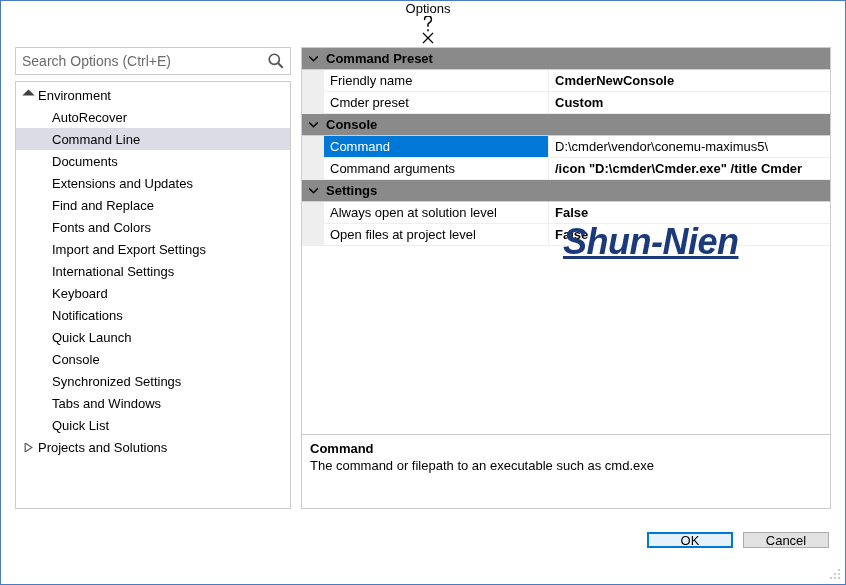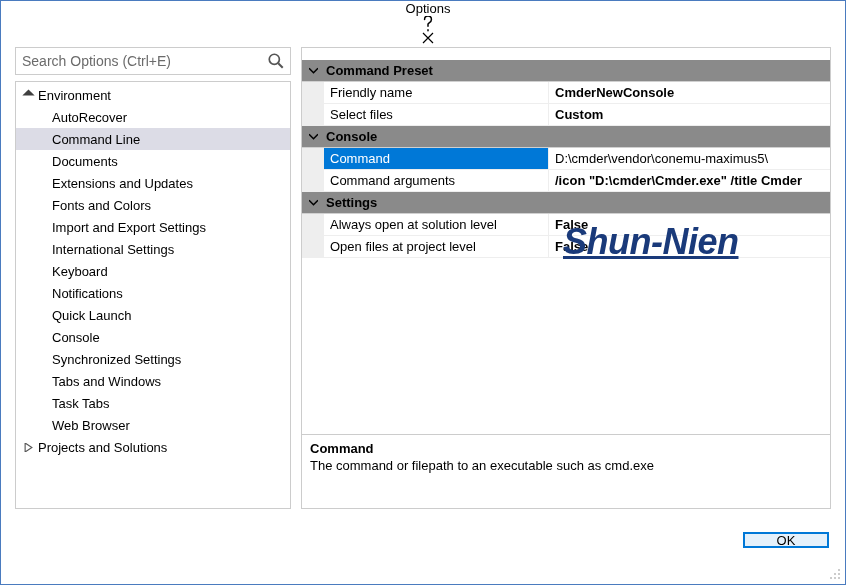--- a/index.html
+++ b/index.html
@@ -17,21 +17,21 @@
 .tree-container::-webkit-scrollbar { width: 18px; }
 .tree-container::-webkit-scrollbar-track { background: #f0f0f0; }
 .tree-container::-webkit-scrollbar-thumb { background: #c2c2c2; border: 1px solid #aaa; }
 .tree-item { height: 22px; display: flex; align-items: center; padding-left: 8px; cursor: default; }
 .tree-item.child { padding-left: 36px; }
 .tree-item.selected { background: #dcdce6; }
 .tree-arrow { width: 12px; display: inline-block; color: #404040; margin-right: 2px; }
 .tree-arrow.open svg { transform: rotate(45deg); }
 .tree-arrow svg { width: 9px; height: 9px; }
 .right-pane { flex: 1; display: flex; flex-direction: column; border: 1px solid #ccc; overflow: hidden; }
-.grid { flex: 1; overflow: hidden; margin-top: 12px; }
+.grid { flex: 1; overflow: hidden; }
 .grid-cat { height: 22px; background: #8a8a8a; color: #000; display: flex; align-items: center; border-bottom: 1px solid #d0d0d0; }
 .grid-cat .chev { width: 22px; display: flex; justify-content: center; align-items: center; color: #000; }
 .grid-cat .label { font-weight: bold; padding-left: 2px; }
 .grid-row { height: 22px; display: flex; align-items: stretch; background: #fff; border-bottom: 1px solid #eee; }
 .grid-row.sel .pname { background: #0078d7; color: #fff; }
 .grid-row .pad { width: 22px; background: #eee; flex-shrink:0; }
 .grid-row .pname { width: 225px; padding-left: 6px; display: flex; align-items: center; border-right: 1px solid #eee; flex-shrink:0; }
 .grid-row .pval { flex: 1; padding-left: 6px; display: flex; align-items: center; white-space: nowrap; overflow: hidden; font-weight: bold; }
 .grid-row.sel .pval { font-weight: normal; }
 .desc-pane { border-top: 1px solid #ccc; padding: 6px 8px; height: 74px; background: #fff; }
@@ -84,20 +84,23 @@
         <div class="tree-item child selected">
           <span>Command Line</span>
         </div>
         <div class="tree-item child">
           <span>Documents</span>
         </div>
         <div class="tree-item child">
           <span>Extensions and Updates</span>
         </div>
         <div class="tree-item child">
+          <span>Find and Replace</span>
+        </div>
+        <div class="tree-item child">
           <span>Fonts and Colors</span>
         </div>
         <div class="tree-item child">
           <span>Import and Export Settings</span>
         </div>
         <div class="tree-item child">
           <span>International Settings</span>
         </div>
         <div class="tree-item child">
           <span>Keyboard</span>
@@ -111,24 +114,21 @@
         <div class="tree-item child">
           <span>Console</span>
         </div>
         <div class="tree-item child">
           <span>Synchronized Settings</span>
         </div>
         <div class="tree-item child">
           <span>Tabs and Windows</span>
         </div>
         <div class="tree-item child">
-          <span>Task Tabs</span>
-        </div>
-        <div class="tree-item child">
-          <span>Web Browser</span>
+          <span>Quick List</span>
         </div>
         <div class="tree-item">
           <span class="tree-arrow"><svg viewBox="0 0 8 8">
               <path d="M1 0 L7 4 L1 8 Z" fill="none" stroke="#555" stroke-width="1"></path>
             </svg></span>
           <span>Projects and Solutions</span>
         </div>
       </div>
   </div>
   <div class="right-pane">
@@ -141,21 +141,21 @@
           </span>
           <span class="label">Command Preset</span>
         </div>
         <div class="grid-row">
           <span class="pad"></span>
           <span class="pname">Friendly name</span>
           <span class="pval" style="font-weight: bold;">CmderNewConsole</span>
         </div>
         <div class="grid-row">
           <span class="pad"></span>
-          <span class="pname">Select files</span>
+          <span class="pname">Cmder preset</span>
           <span class="pval" style="font-weight: bold;">Custom</span>
         </div>
         <div class="grid-cat">
           <span class="chev">
             <svg width="9" height="9" viewBox="0 0 8 8">
               <path d="M0 2 L4 6 L8 2" stroke="#000" stroke-width="1.4" fill="none"></path>
             </svg>
           </span>
           <span class="label">Console</span>
         </div>
@@ -190,20 +190,21 @@
       </div>
     <div class="desc-pane">
       <div class="desc-title">Command</div>
       <div class="desc-text">The command or filepath to an executable such as cmd.exe</div>
     </div>
   </div>
 </div>
 
 <div class="footer">
   <div class="btn primary">OK</div>
+  <div class="btn">Cancel</div>
 </div>
 
 <div class="watermark">Shun-Nien</div>
 <div class="resize-grip">
   <svg viewBox="0 0 12 12">
       <circle cx="10" cy="2" r="1" fill="#bbb"></circle>
       <circle cx="6" cy="6" r="1" fill="#bbb"></circle>
       <circle cx="10" cy="6" r="1" fill="#bbb"></circle>
       <circle cx="2" cy="10" r="1" fill="#bbb"></circle>
       <circle cx="6" cy="10" r="1" fill="#bbb"></circle>

